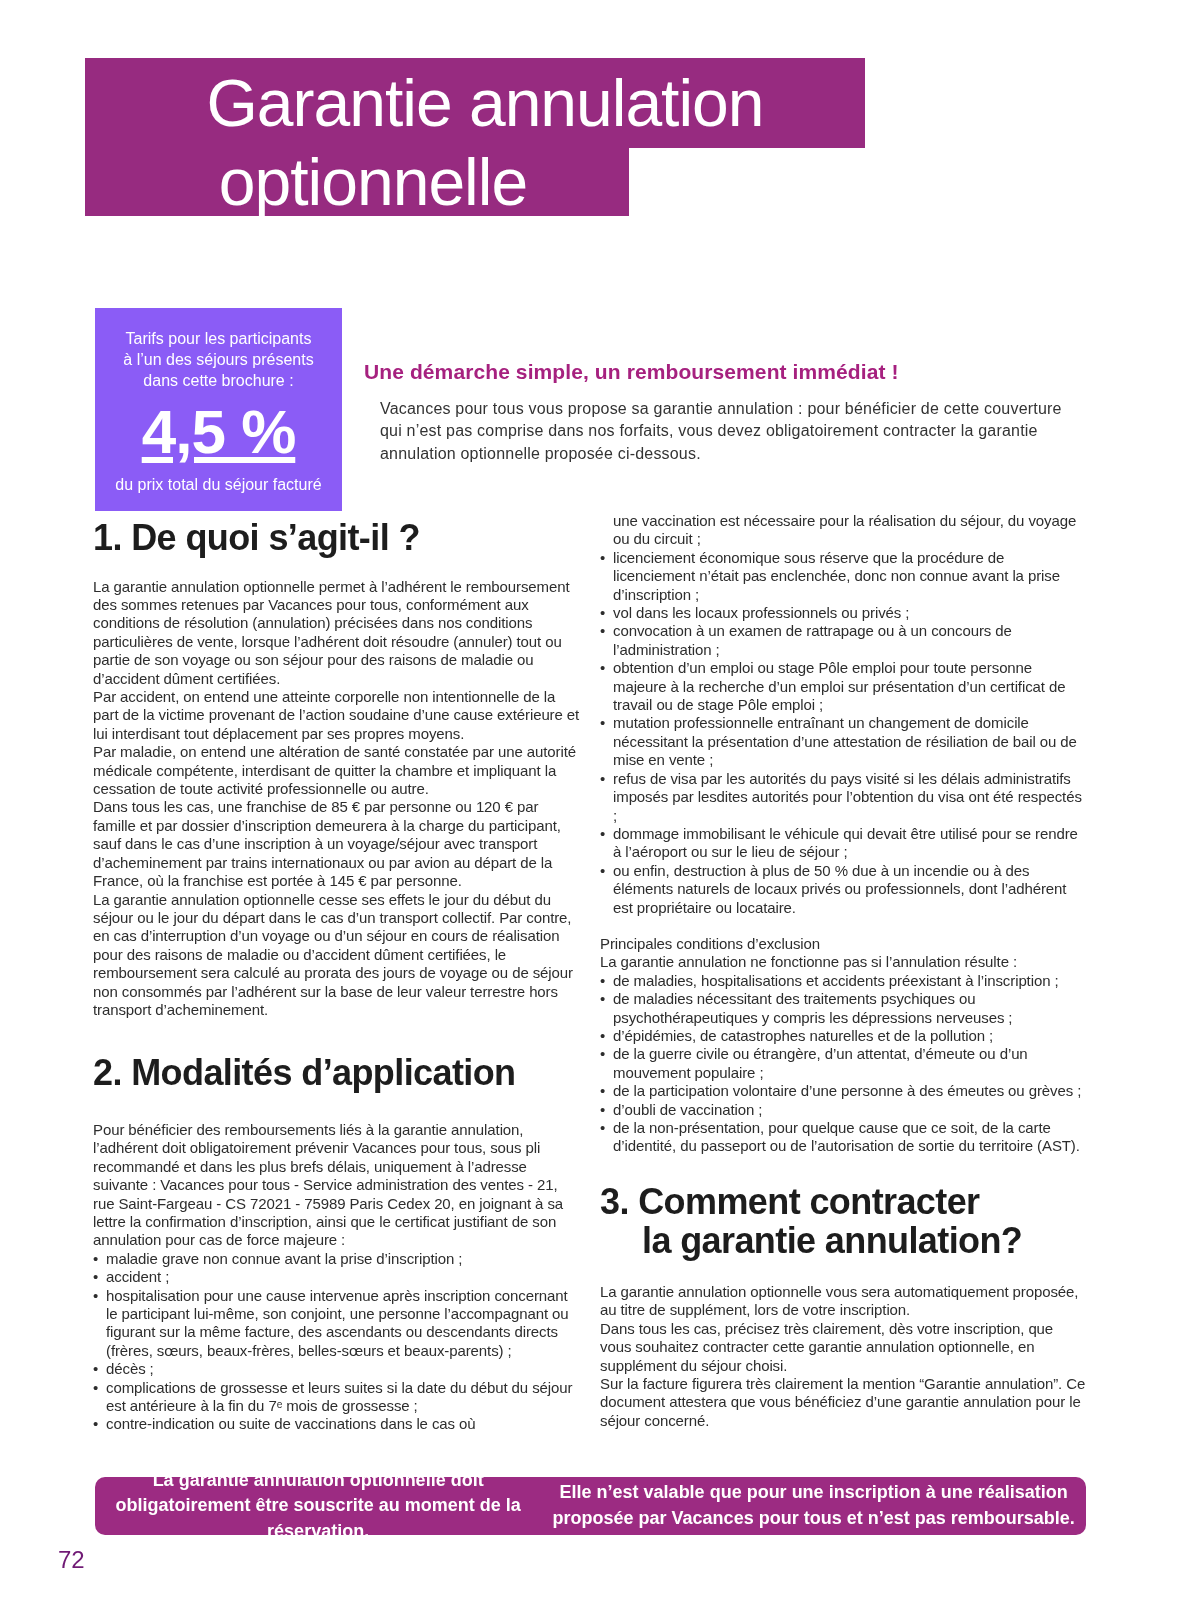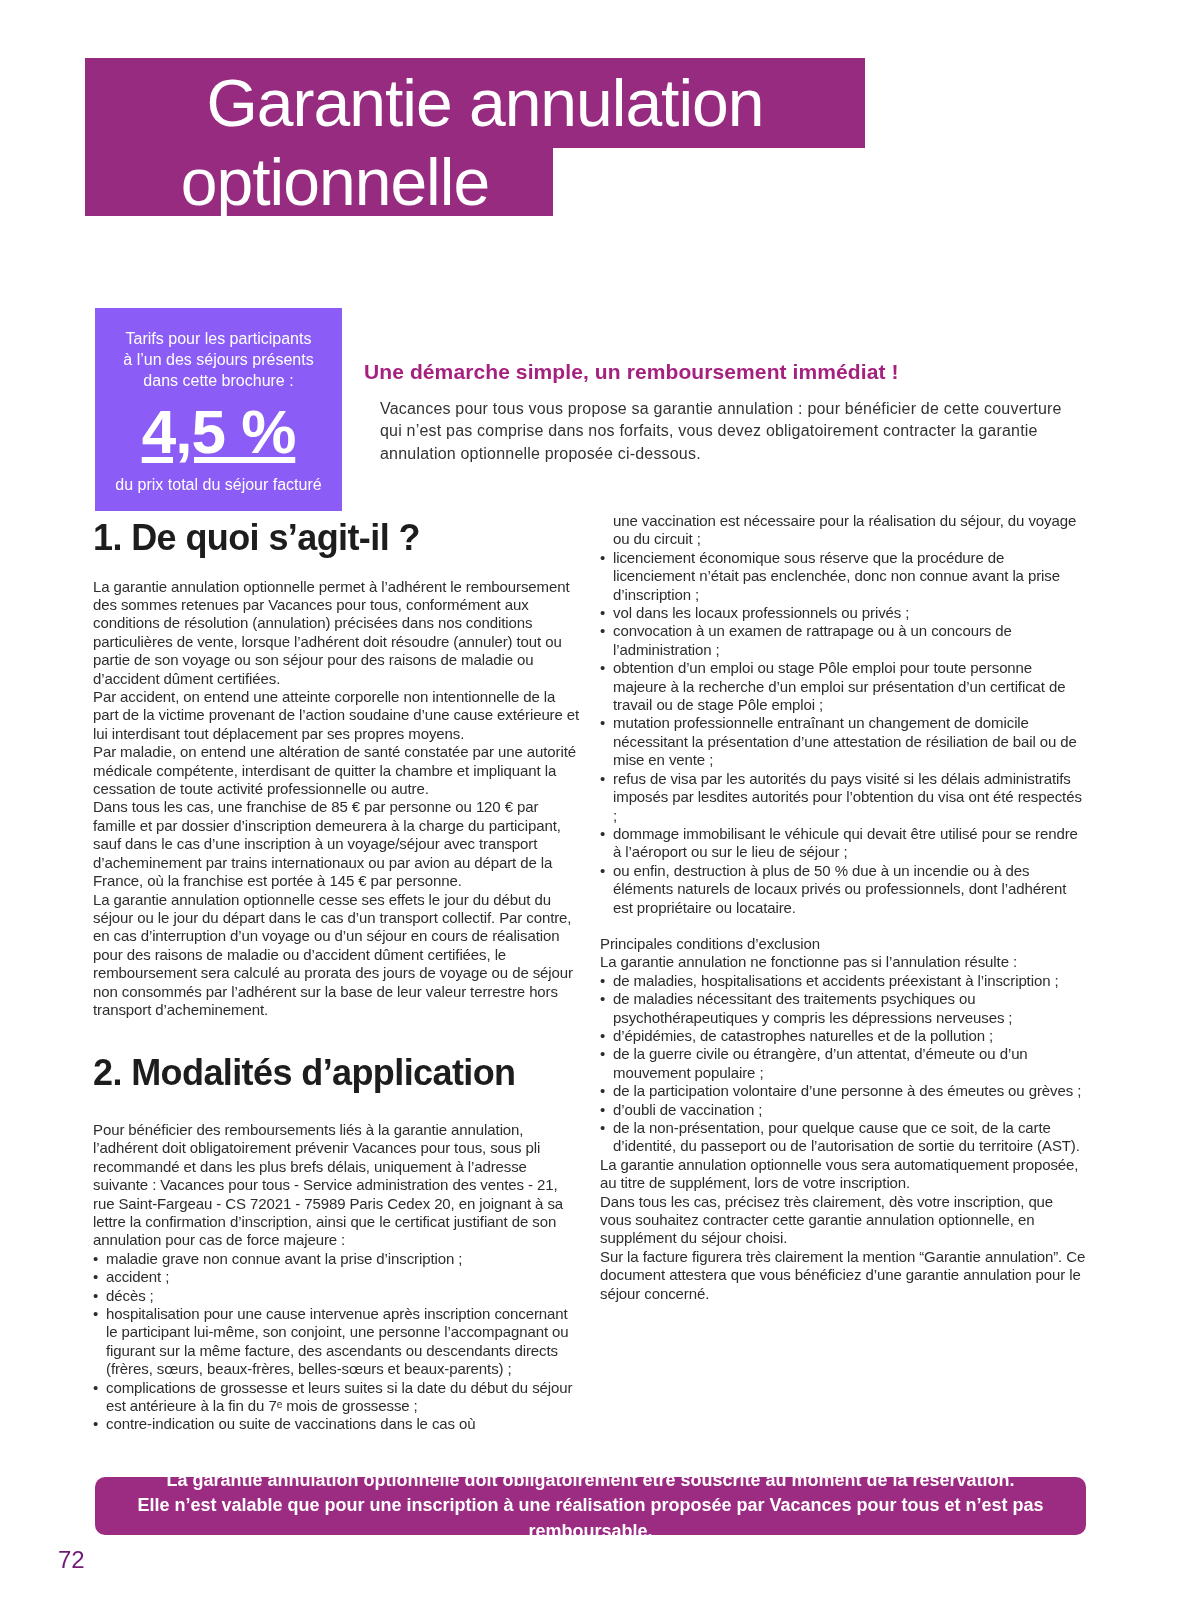--- a/index.html
+++ b/index.html
@@ -8,21 +8,21 @@
     position:relative;
     width:1181px; height:1603px;
     font-family:"Liberation Sans", sans-serif;
     color:#2d2d2d;
     overflow:hidden;
   }
   
   .title-block { position:absolute; background:#972b80; color:#ffffff;
     display:flex; align-items:center;justify-content:center; }
   .title-line1 { left:85px; top:58px; width:780px; height:90px; }
-  .title-line2 { left:85px; top:148px; width:468px; height:68px; }
+  .title-line2 { left:85px; top:148px; width:544px; height:68px; }
   .title-block span { font-size:66px; font-weight:400; letter-spacing:-1px; white-space:nowrap; }
   .title-line1 span { padding-left:20px; }
   .title-line2 span { padding-left:32px; }
 
   
   .tariff-box { position:absolute; left:95px; top:308px; width:247px; height:203px;
     background:#8b5cf6; color:#ffffff; text-align:center; padding-top:20px; }
   .tariff-box .t-line { font-size:16px; line-height:1.32; }
   .tariff-rate { font-size:62px; font-weight:700; line-height:1.05; margin-top:8px; letter-spacing:-1px;text-decoration:underline; }
   .tariff-caption { font-size:16px; margin-top:12px; }
@@ -44,21 +44,21 @@
 
   .body-text, .b, .cont { font-size:15px; line-height:18.4px; letter-spacing:-0.1px; color:#2d2d2d; }
   .b { position:relative; padding-left:13px; }
   .b::before { content:"\2022"; position:absolute; left:0; top:0; }
   .cont { padding-left:13px; }
   .gap-s { margin-top:18px; }
 
   
   .footer-banner { position:absolute; left:95px; top:1477px; width:991px; height:58px;
     background:#9c2b82; border-radius:10px; color:#ffffff;
-    display:flex; flex-direction:column; justify-content:center; align-items:center;
+    display:flex; flex-direction:row; justify-content:center; align-items:center;
     font-size:18px; font-weight:700; line-height:1.42; text-align:center; }
 
   .page-number { position:absolute; left:58px; top:1546px; font-size:24px; color:#701a75; }
 </style>
 </head>
 <body>
 
 <div>
   <div class="title-block title-line1">
     <span>Garantie annulation</span>
@@ -87,22 +87,22 @@
   <div class="body-text">Par accident, on entend une atteinte corporelle non intentionnelle de la part de la victime provenant de l’action soudaine d’une cause extérieure et lui interdisant tout déplacement par ses propres moyens.</div>
   <div class="body-text">Par maladie, on entend une altération de santé constatée par une autorité médicale compétente, interdisant de quitter la chambre et impliquant la cessation de toute activité professionnelle ou autre.</div>
   <div class="body-text">Dans tous les cas, une franchise de 85 € par personne ou 120 € par famille et par dossier d’inscription demeurera à la charge du participant, sauf dans le cas d’une inscription à un voyage/séjour avec transport d’acheminement par trains internationaux ou par avion au départ de la France, où la franchise est portée à 145 € par personne.</div>
   <div class="body-text">La garantie annulation optionnelle cesse ses effets le jour du début du séjour ou le jour du départ dans le cas d’un transport collectif. Par contre, en cas d’interruption d’un voyage ou d’un séjour en cours de réalisation pour des raisons de maladie ou d’accident dûment certifiées, le remboursement sera calculé au prorata des jours de voyage ou de séjour non consommés par l’adhérent sur la base de leur valeur terrestre hors transport d’acheminement.</div>
 
   <div class="sec-heading second">2. Modalités d’application</div>
   <div class="body-text">Pour bénéficier des remboursements liés à la garantie annulation, l’adhérent doit obligatoirement prévenir Vacances pour tous, sous pli recommandé et dans les plus brefs délais, uniquement à l’adresse suivante : Vacances pour tous - Service administration des ventes - 21, rue Saint-Fargeau - CS 72021 - 75989 Paris Cedex 20, en joignant à sa lettre la confirmation d’inscription, ainsi que le certificat justifiant de son annulation pour cas de force majeure :</div>
   <div>
     <div class="b">maladie grave non connue avant la prise d’inscription ;</div>
     <div class="b">accident ;</div>
+    <div class="b">hospitalisation pour une cause intervenue après inscription concernant le participant lui-même, son conjoint, une personne l’accompagnant ou figurant sur la même facture, des ascendants ou descendants directs (frères, sœurs, beaux-frères, belles-sœurs et beaux-parents) ;</div>
     <div class="b">décès ;</div>
-    <div class="b">hospitalisation pour une cause intervenue après inscription concernant le participant lui-même, son conjoint, une personne l’accompagnant ou figurant sur la même facture, des ascendants ou descendants directs (frères, sœurs, beaux-frères, belles-sœurs et beaux-parents) ;</div>
     <div class="b">complications de grossesse et leurs suites si la date du début du séjour est antérieure à la fin du 7ᵉ mois de grossesse ;</div>
     <div class="b">contre-indication ou suite de vaccinations dans le cas où</div>
   </div>
 </div>
 
 <div class="col-right">
   <div class="cont">une vaccination est nécessaire pour la réalisation du séjour, du voyage ou du circuit ;</div>
   <div>
     <div class="b">licenciement économique sous réserve que la procédure de licenciement n’était pas enclenchée, donc non connue avant la prise d’inscription ;</div>
     <div class="b">vol dans les locaux professionnels ou privés ;</div>
@@ -119,20 +119,24 @@
   <div>
     <div class="b">de maladies, hospitalisations et accidents préexistant à l’inscription ;</div>
     <div class="b">de maladies nécessitant des traitements psychiques ou psychothérapeutiques y compris les dépressions nerveuses ;</div>
     <div class="b">d’épidémies, de catastrophes naturelles et de la pollution ;</div>
     <div class="b">de la guerre civile ou étrangère, d’un attentat, d’émeute ou d’un mouvement populaire ;</div>
     <div class="b">de la participation volontaire d’une personne à des émeutes ou grèves ;</div>
     <div class="b">d’oubli de vaccination ;</div>
     <div class="b">de la non-présentation, pour quelque cause que ce soit, de la carte d’identité, du passeport ou de l’autorisation de sortie du territoire (AST).</div>
   </div>
 
+  <div class="sec-heading">
+    <span>3. Comment contracter</span><br>
+    <span class="indent">la garantie annulation?</span>
+  </div>
   <div class="body-text">La garantie annulation optionnelle vous sera automatiquement proposée, au titre de supplément, lors de votre inscription.</div>
   <div class="body-text">Dans tous les cas, précisez très clairement, dès votre inscription, que vous souhaitez contracter cette garantie annulation optionnelle, en supplément du séjour choisi.</div>
   <div class="body-text">Sur la facture figurera très clairement la mention “Garantie annulation”. Ce document attestera que vous bénéficiez d’une garantie annulation pour le séjour concerné.</div>
 </div>
 
 <div class="footer-banner">
   <div>La garantie annulation optionnelle doit obligatoirement être souscrite au moment de la réservation.</div>
   <div>Elle n’est valable que pour une inscription à une réalisation proposée par Vacances pour tous et n’est pas remboursable.</div>
 </div>
 

